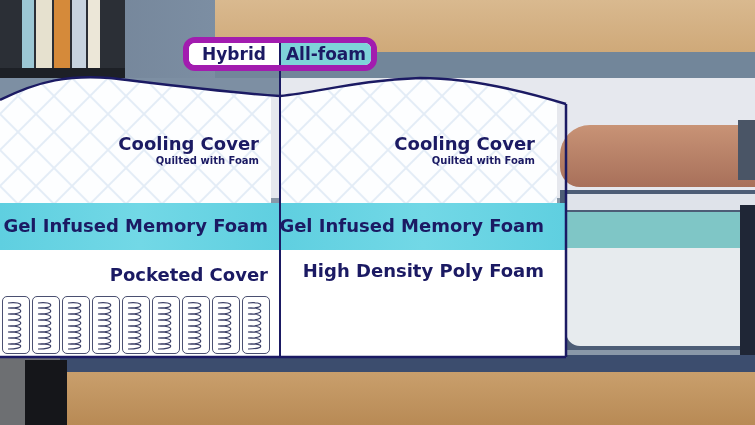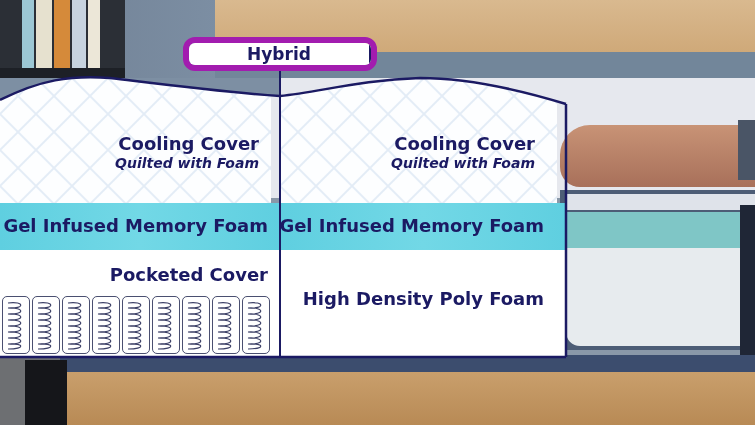--- a/index.html
+++ b/index.html
@@ -36,21 +36,21 @@
   .quilt{position:absolute;left:0;right:9px;top:0;height:125px;
     background-color:#fdfeff;
     background-image:
       linear-gradient(45deg, transparent 47%, #e3ecf6 49%, #e3ecf6 51%, transparent 53%),
       linear-gradient(-45deg, transparent 47%, #e3ecf6 49%, #e3ecf6 51%, transparent 53%);
     background-size:36px 36px;}
   .gel{position:absolute;left:0;right:0;top:125px;height:56px;background:linear-gradient(90deg,#5fcfe0,#72d8e6 50%,#5fcfe0);}
   .base{position:absolute;left:0;right:0;top:172px;bottom:0;background:#ffffff;}
   .label{position:absolute;right:12px;color:#1b1a63;font-weight:bold;text-align:right;white-space:nowrap;}
   .label.big{font-size:18px;}
-  .label.small{font-size:14px;font-style:italic;}
+  .label.small{font-size:10px;}
   .coils{position:absolute;left:2px;top:218px;display:flex;gap:2px;}
   .coil{width:28px;height:58px;border:1px solid #4a4f70;border-radius:5px;box-sizing:border-box;background:#fff;display:flex;align-items:center;justify-content:center;}
   .outline{position:absolute;left:0;top:0;pointer-events:none;}
 </style>
 </head>
 <body>
 
 <div class="bg">
   <div class="wall"></div>
   <div class="shelf">
@@ -141,30 +141,31 @@
 
   <div class="panel right">
     <div class="quilt">
       <div class="label big" style="top:55px;right:22px;">Cooling Cover</div>
       <div class="label small" style="top:77px;right:22px;">Quilted with Foam</div>
     </div>
     <div class="gel">
       <div class="label big" style="top:12px;right:22px;">Gel Infused Memory Foam</div>
     </div>
     <div class="base">
-      <div class="label big" style="top:10px;right:22px;margin-top:28px;">High Density Poly Foam</div>
+      <div class="label big" style="top:10px;right:22px;">High Density Poly Foam</div>
     </div>
   </div>
 
   <svg class="outline" width="755" height="425">
 
     <path d="M0 78 L0 100 C40 80 70 75 110 78 C160 84 220 92 280 96 L280 78 Z" fill="#7d8fa3"></path>
     <path d="M280 78 L280 96 C320 92 360 80 420 78 C470 78 520 90 566 104 L566 78 Z" fill="#e6e8ee"></path>
     <path d="M0 100 C40 80 70 75 110 78 C160 84 220 92 280 96 C320 92 360 80 420 78 C470 78 520 90 566 104" fill="none" stroke="#1b1a63" stroke-width="2.5"></path>
     <line x1="280" y1="50" x2="280" y2="357" stroke="#1b1a63" stroke-width="2"></line>
     <line x1="566" y1="104" x2="566" y2="357" stroke="#1b1a63" stroke-width="2.5"></line>
     <line x1="0" y1="357" x2="566" y2="357" stroke="#1b1a63" stroke-width="2.5"></line>
   </svg>
 
   <div class="toggle">
     <div class="opt hybrid">Hybrid</div>
+    <div class="opt allfoam">All-foam</div>
   </div>
 </div>
 
 </body></html>

